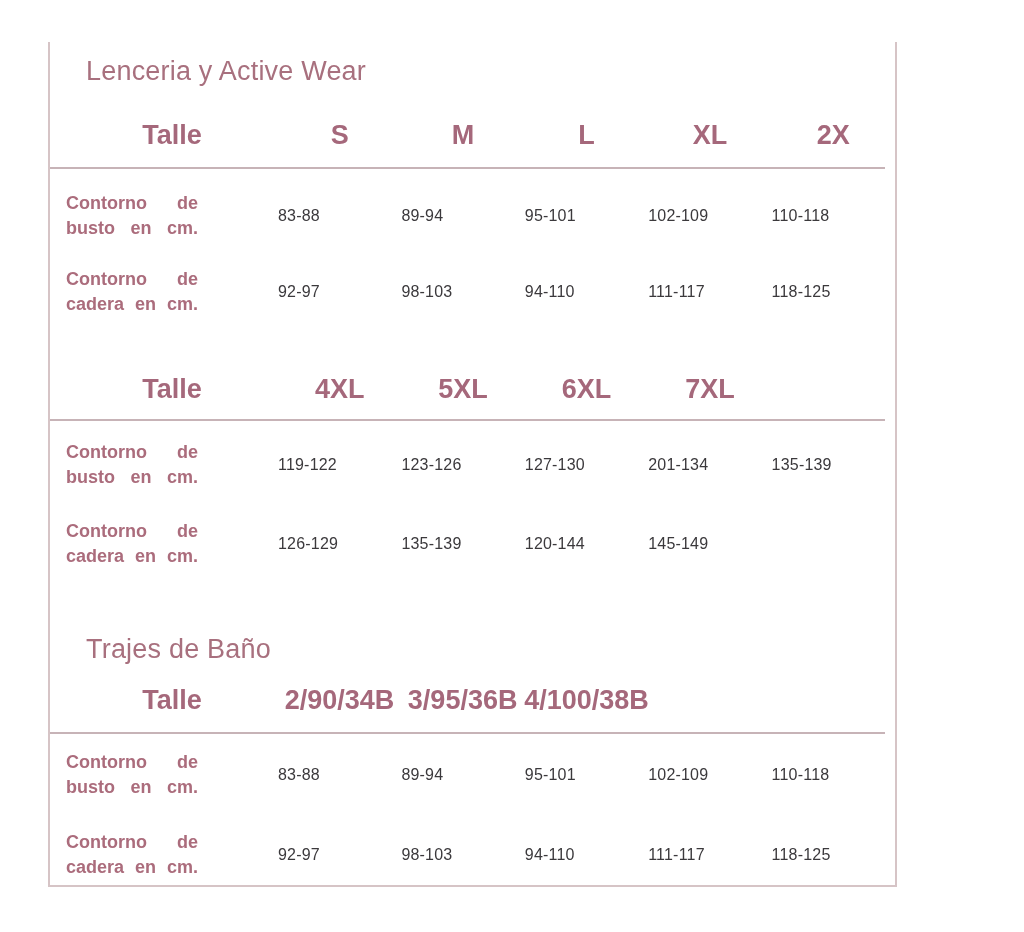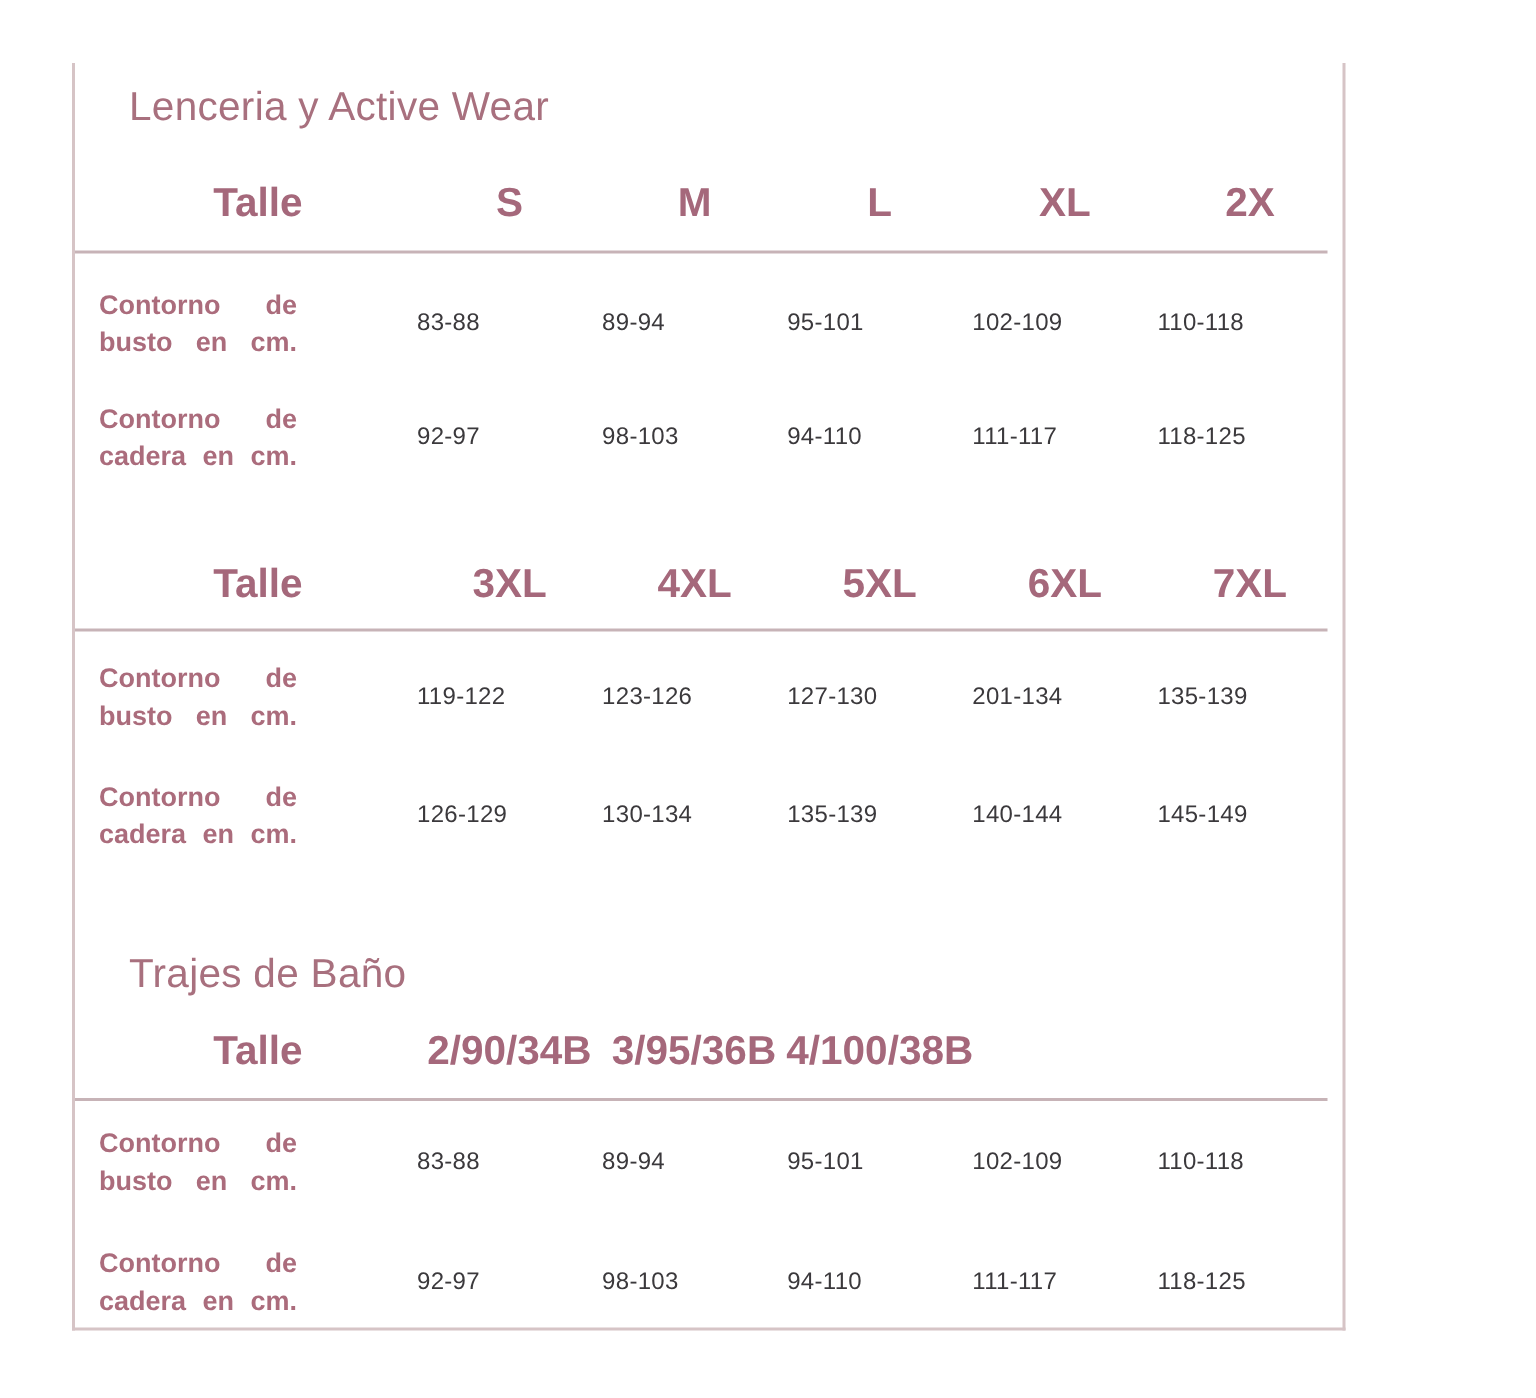--- a/index.html
+++ b/index.html
@@ -104,21 +104,20 @@
       </div>
       <div class="cell value-cell">92-97</div>
       <div class="cell value-cell">98-103</div>
       <div class="cell value-cell">94-110</div>
       <div class="cell value-cell">111-117</div>
       <div class="cell value-cell">118-125</div>
     </div>
 
     <div class="row header-row r-header2">
       <div class="header-cell">Talle</div>
-      <div class="header-cell">3XL</div>
       <div class="header-cell">4XL</div>
       <div class="header-cell">5XL</div>
       <div class="header-cell">6XL</div>
       <div class="header-cell">7XL</div>
     </div>
     <div class="separator sep2"></div>
 
     <div class="row data-row r-busto2">
       <div class="cell">
         <div class="row-label">
@@ -134,23 +133,22 @@
     </div>
 
     <div class="row data-row r-cadera2">
       <div class="cell">
         <div class="row-label">
           <div class="jl">Contorno de</div>
           <div class="jl">cadera en cm.</div>
         </div>
       </div>
       <div class="cell value-cell">126-129</div>
-      <div class="cell value-cell">130-134</div>
       <div class="cell value-cell">135-139</div>
-      <div class="cell value-cell">140-144</div>
+      <div class="cell value-cell">120-144</div>
       <div class="cell value-cell">145-149</div>
     </div>
 
     <div class="section-title t2">Trajes de Baño</div>
 
     <div class="row header-row r-header3">
       <div class="header-cell">Talle</div>
       <div class="header-cell">2/90/34B</div>
       <div class="header-cell">3/95/36B</div>
       <div class="header-cell">4/100/38B</div>

